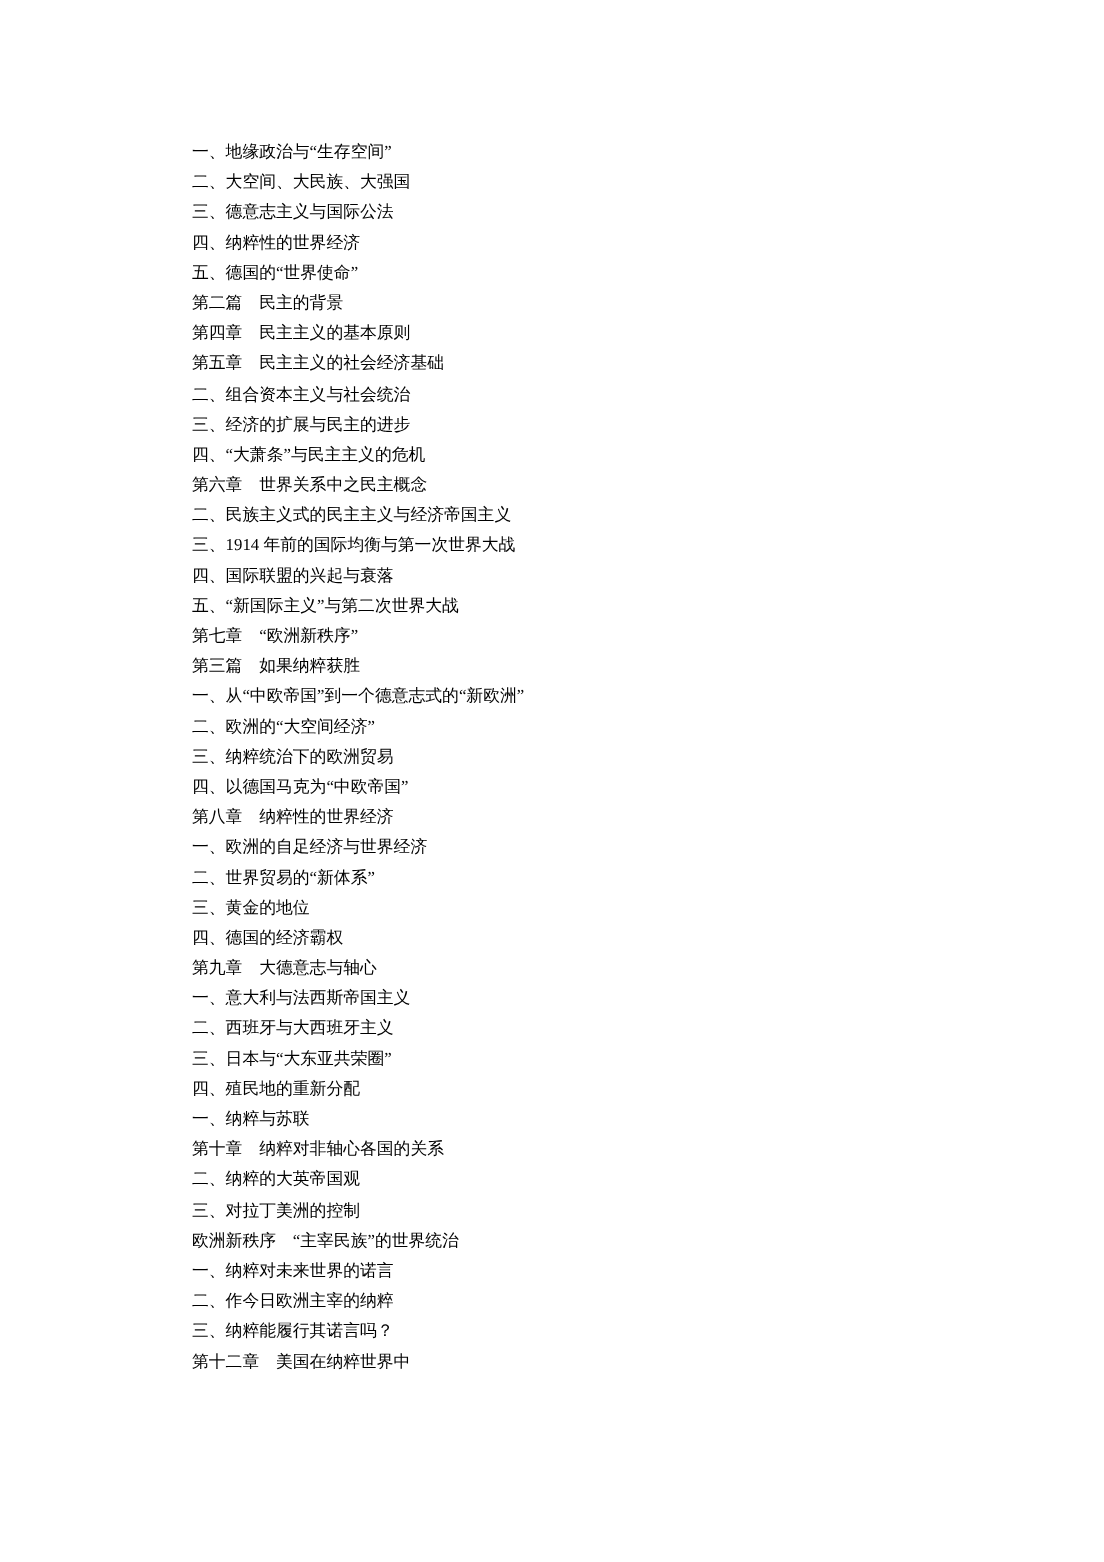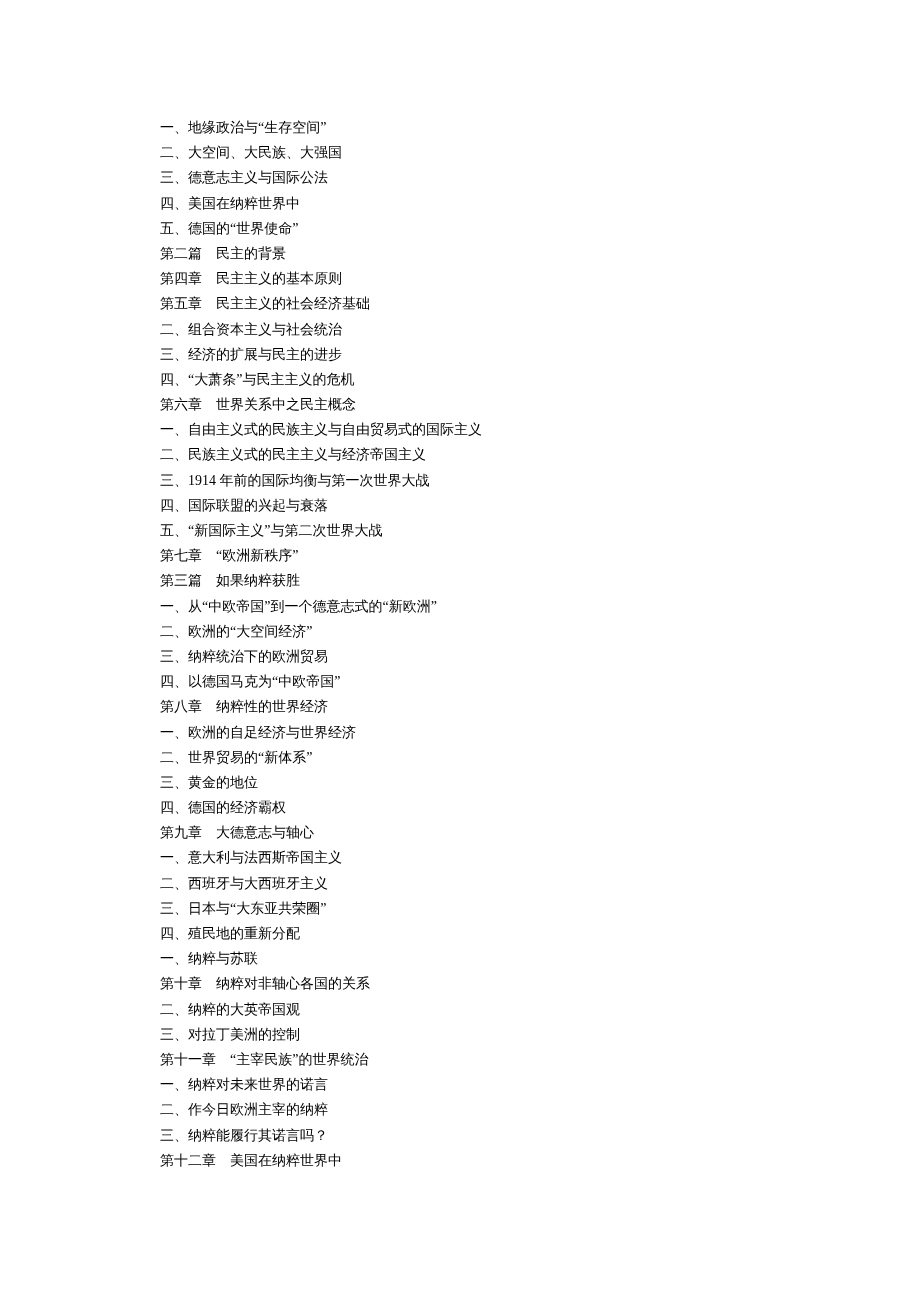--- a/index.html
+++ b/index.html
@@ -21,30 +21,29 @@
     white-space: nowrap;
   }
 </style>
 </head>
 <body>
 
 <div class="page">
   <div class="toc-line">一、地缘政治与“生存空间”</div>
   <div class="toc-line">二、大空间、大民族、大强国</div>
   <div class="toc-line">三、德意志主义与国际公法</div>
-  <div class="toc-line">四、美国在纳粹世界中</div>
+  <div class="toc-line">四、纳粹性的世界经济</div>
   <div class="toc-line">五、德国的“世界使命”</div>
   <div class="toc-line">第二篇　民主的背景</div>
   <div class="toc-line">第四章　民主主义的基本原则</div>
   <div class="toc-line">第五章　民主主义的社会经济基础</div>
   <div class="toc-line">二、组合资本主义与社会统治</div>
   <div class="toc-line">三、经济的扩展与民主的进步</div>
   <div class="toc-line">四、“大萧条”与民主主义的危机</div>
   <div class="toc-line">第六章　世界关系中之民主概念</div>
-  <div class="toc-line">一、自由主义式的民族主义与自由贸易式的国际主义</div>
   <div class="toc-line">二、民族主义式的民主主义与经济帝国主义</div>
   <div class="toc-line">三、1914 年前的国际均衡与第一次世界大战</div>
   <div class="toc-line">四、国际联盟的兴起与衰落</div>
   <div class="toc-line">五、“新国际主义”与第二次世界大战</div>
   <div class="toc-line">第七章　“欧洲新秩序”</div>
   <div class="toc-line">第三篇　如果纳粹获胜</div>
   <div class="toc-line">一、从“中欧帝国”到一个德意志式的“新欧洲”</div>
   <div class="toc-line">二、欧洲的“大空间经济”</div>
   <div class="toc-line">三、纳粹统治下的欧洲贸易</div>
   <div class="toc-line">四、以德国马克为“中欧帝国”</div>
@@ -55,18 +54,18 @@
   <div class="toc-line">四、德国的经济霸权</div>
   <div class="toc-line">第九章　大德意志与轴心</div>
   <div class="toc-line">一、意大利与法西斯帝国主义</div>
   <div class="toc-line">二、西班牙与大西班牙主义</div>
   <div class="toc-line">三、日本与“大东亚共荣圈”</div>
   <div class="toc-line">四、殖民地的重新分配</div>
   <div class="toc-line">一、纳粹与苏联</div>
   <div class="toc-line">第十章　纳粹对非轴心各国的关系</div>
   <div class="toc-line">二、纳粹的大英帝国观</div>
   <div class="toc-line">三、对拉丁美洲的控制</div>
-  <div class="toc-line">第十一章　“主宰民族”的世界统治</div>
+  <div class="toc-line">欧洲新秩序　“主宰民族”的世界统治</div>
   <div class="toc-line">一、纳粹对未来世界的诺言</div>
   <div class="toc-line">二、作今日欧洲主宰的纳粹</div>
   <div class="toc-line">三、纳粹能履行其诺言吗？</div>
   <div class="toc-line">第十二章　美国在纳粹世界中</div>
 </div>
 
 </body></html>

